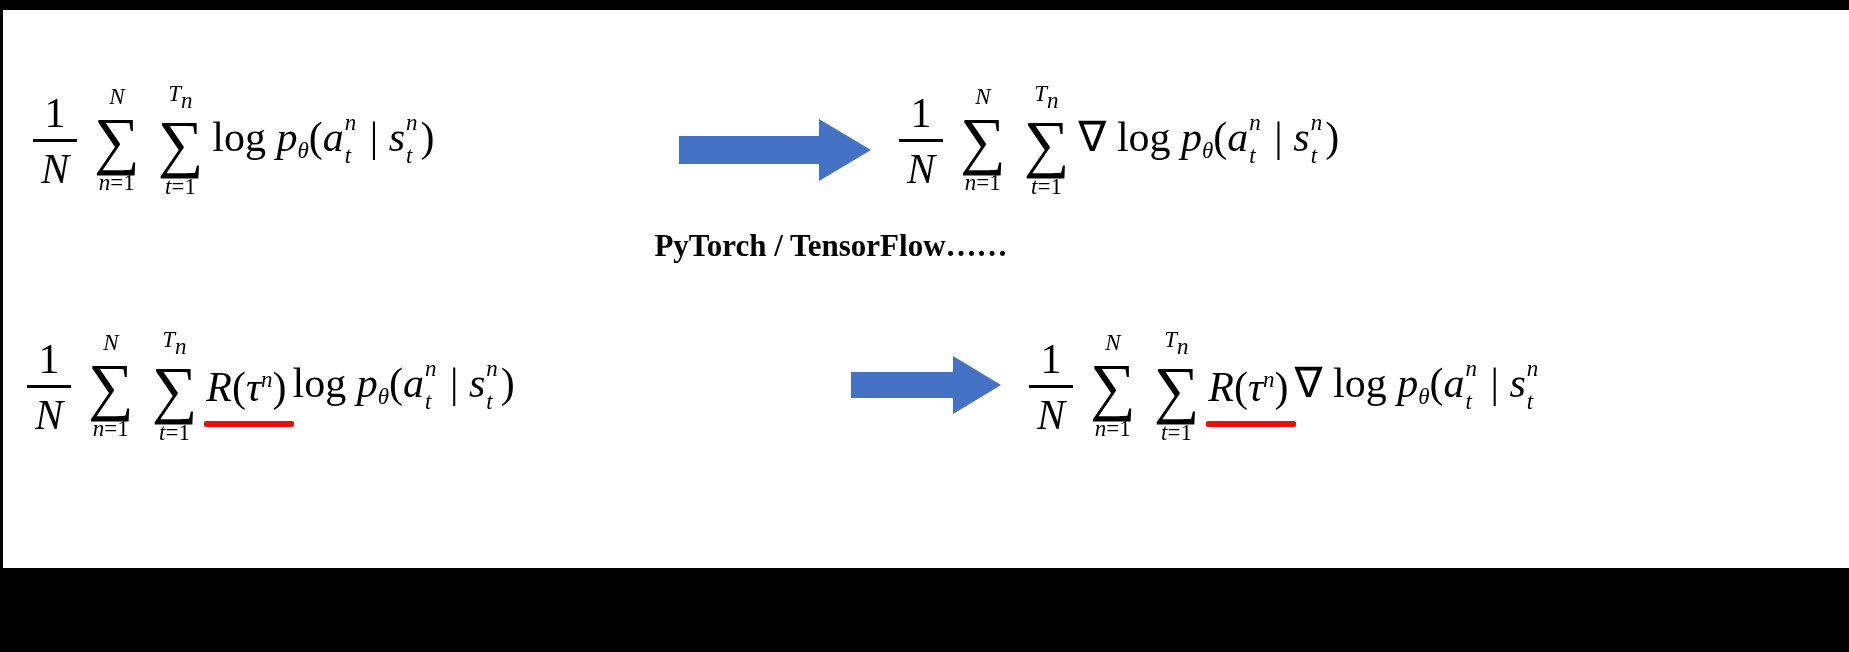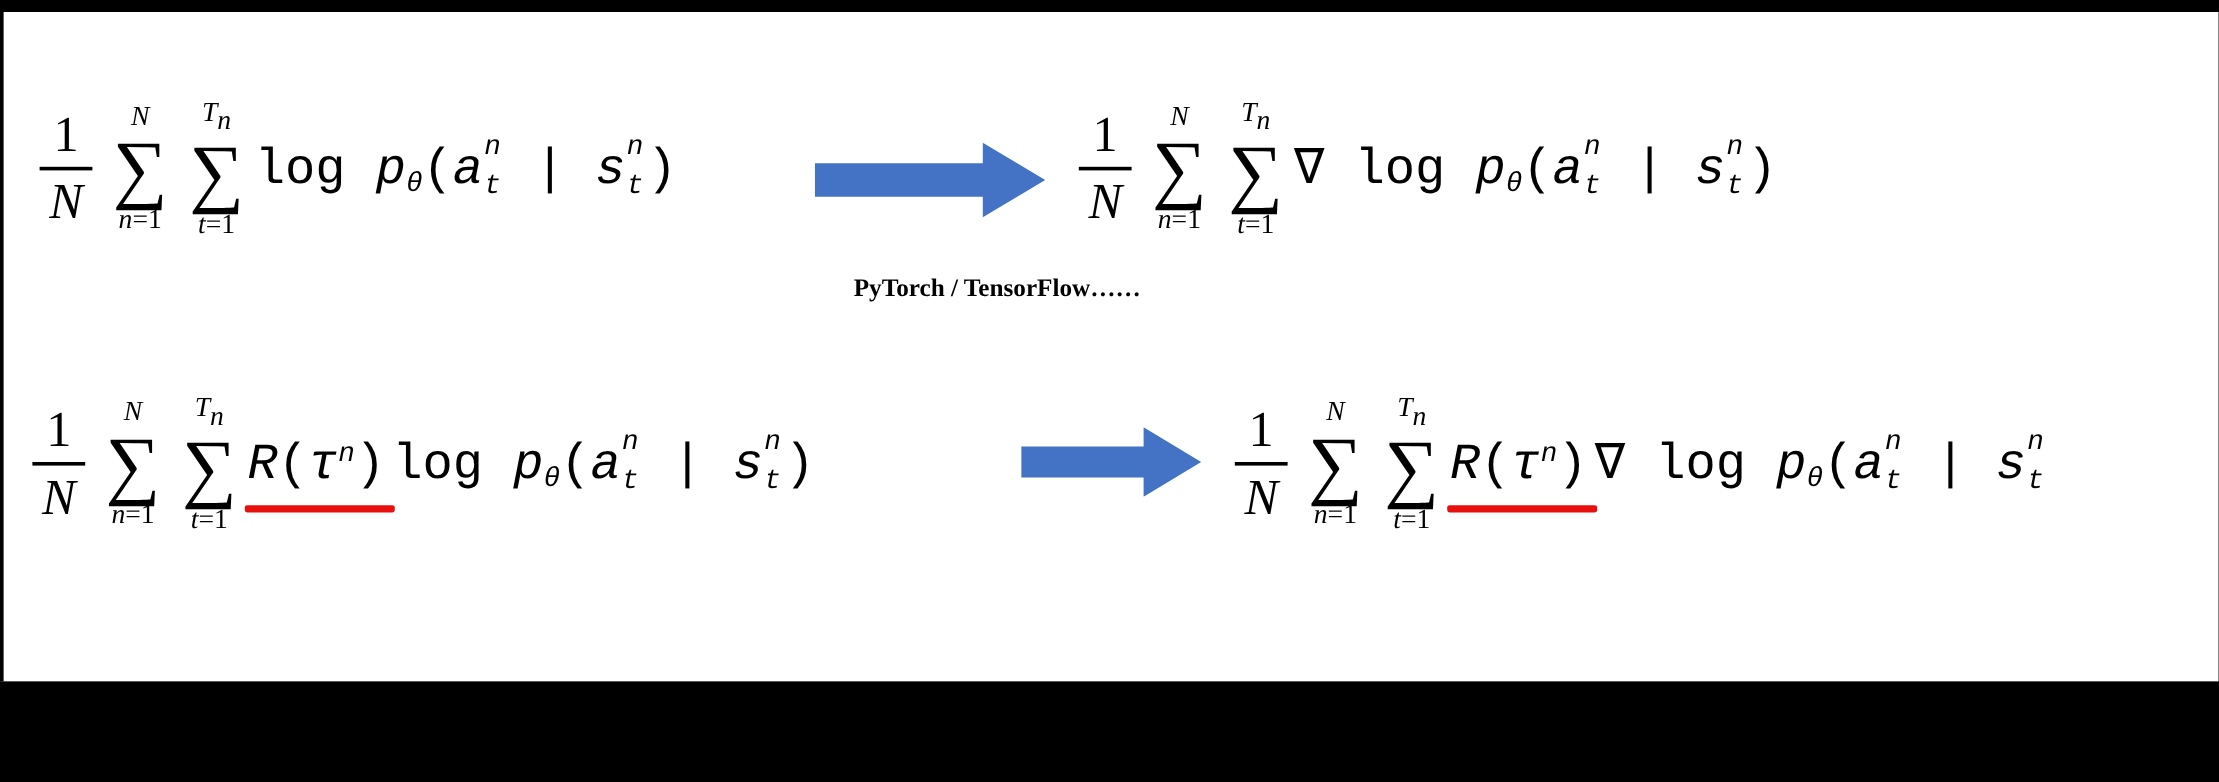--- a/index.html
+++ b/index.html
@@ -32,21 +32,21 @@
   .f4{left:1026px;top:316px;}
 
   .frac{display:inline-block;text-align:center;margin-right:8px;}
   .frac .num{display:block;padding:0 8px 5px;line-height:1;}
   .frac .den{display:block;border-top:3px solid #000;padding:6px 8px 0;line-height:1;}
 
   .sum{display:inline-flex;flex-direction:column;align-items:center;margin:0 9px;line-height:1;}
   .sum .lim{font-size:23px;line-height:1.15;margin:1px 0;white-space:pre;}
   .sum .sigma{font-size:64px;line-height:.9;}
 
-  .ex,.grp{display:inline-block;white-space:pre;font-family:Liberation Mono, monospace;}
+  .ex,.grp{display:inline-block;white-space:pre;}
   .grp{position:relative;margin-right:6px;}
   .grp.ul::after{
     content:"";position:absolute;left:-2px;right:-8px;bottom:-16px;height:6px;
     background:var(--red);border-radius:2px;
   }
 
   .rn{white-space:pre;}
   .rn.it{font-style:italic;}
   .sso{font-size:23px;font-style:italic;}
   .sso.sup{vertical-align:0.62em;}
@@ -60,21 +60,21 @@
   
   .arrow{position:absolute;}
   .arrow svg{display:block;width:100%;height:100%;}
   .arrow polygon{fill:var(--arrow);}
   .a1{left:676px;top:109px;width:192px;height:62px;}
   .a2{left:848px;top:346px;width:150px;height:58px;}
 
   
   .caption{
     position:absolute;left:628px;top:218px;width:400px;text-align:center;
-    font-weight:bold;font-size:21px;color:#000;
+    font-weight:bold;font-size:31px;color:#000;
     font-family:"Liberation Serif",serif;
   }
 </style>
 </head>
 <body>
 
 <div class="stage">
   <div class="bar top"></div>
 
   <div class="slide">

